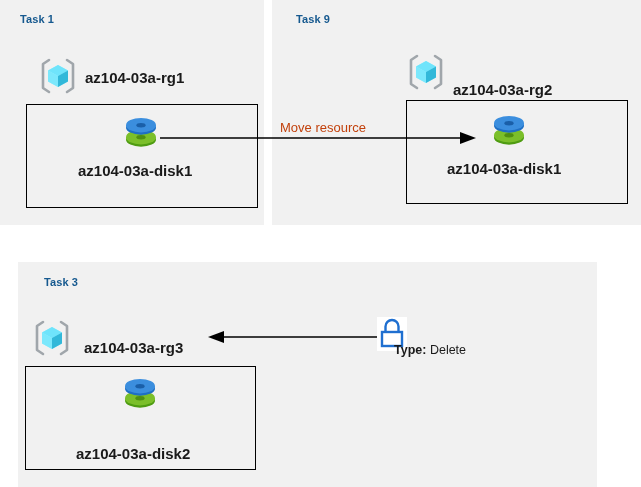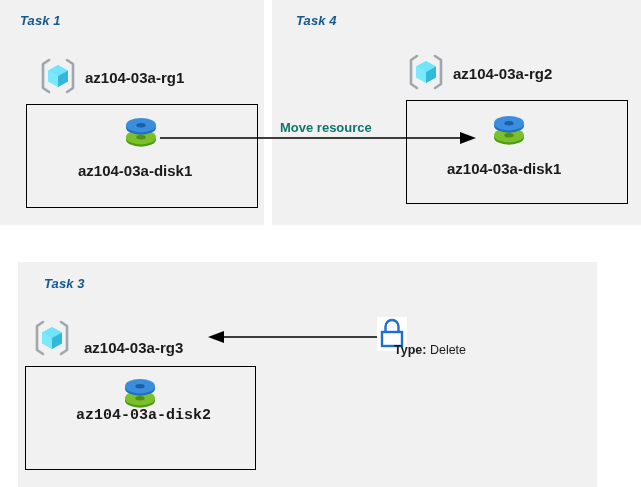--- a/index.html
+++ b/index.html
@@ -14,45 +14,44 @@
     background: #ffffff;
     font-family: "Liberation Sans", sans-serif;
     overflow: hidden;
   }
   .panel {
     position: absolute;
     background: #f1f1f1;
   }
   .task-title {
     position: absolute;
-    font-size: 13px;
+    font-size: 11px;
     font-weight: bold;
     color: #16598f;
     letter-spacing: 0.1px;
     white-space: nowrap;
-    font-style: italic;
   }
   .inner-box {
     position: absolute;
     border: 1.4px solid #000000;
     background: transparent;
     box-sizing: border-box;
   }
   .node-label {
     position: absolute;
     font-size: 15px;
     font-weight: bold;
     color: #1a1a1a;
     white-space: nowrap;
   }
   .edge-label {
     position: absolute;
     font-size: 13px;
-    font-weight: bold;
-    color: #0f766e;
+    font-weight: normal;
+    color: #c2410c;
     white-space: nowrap;
   }
   .lock-label-name {
     position: absolute;
     font-size: 12.5px;
     font-weight: bold;
     color: #1a1a1a;
     white-space: nowrap;
   }
   .lock-label-type {
@@ -101,33 +100,33 @@
       <ellipse cx="18" cy="23.2" rx="4.6" ry="2.2" fill="#4f8f12"></ellipse>
       <ellipse cx="18" cy="13.5" rx="15" ry="7.2" fill="#1f6fc4"></ellipse>
       <ellipse cx="18" cy="11.2" rx="15" ry="7.2" fill="#3b8ede"></ellipse>
       <ellipse cx="18" cy="11.2" rx="4.6" ry="2.2" fill="#1a5fa8"></ellipse>
     </svg>
   </div>
   <div class="node-label" style="left:78px; top:162px;">az104-03a-disk1</div>
 
   <div class="panel" style="left:272px; top:0px; width:369px; height:225px;"></div>
 
-  <div class="task-title" style="left:296px; top:13px;">Task 4</div>
+  <div class="task-title" style="left:296px; top:13px;">Task 9</div>
 
   <div class="icon" style="left:406px; top:52px; width:40px; height:40px;">
     <svg width="40" height="40" viewBox="0 0 40 40">
       <path d="M11 4 L5 8 L5 32 L11 36" fill="none" stroke="#a0a6ab" stroke-width="2.6" stroke-linecap="round" stroke-linejoin="round"></path>
       <path d="M29 4 L35 8 L35 32 L29 36" fill="none" stroke="#a0a6ab" stroke-width="2.6" stroke-linecap="round" stroke-linejoin="round"></path>
       <polygon points="20,9 30,14.5 30,25.5 20,31 10,25.5 10,14.5" fill="#9cefff"></polygon>
       <polygon points="20,9 30,14.5 20,20 10,14.5" fill="#6fe4fb"></polygon>
       <polygon points="20,20 30,14.5 30,25.5 20,31" fill="#32b8d9"></polygon>
       <polygon points="20,20 10,14.5 10,25.5 20,31" fill="#7ce8fc"></polygon>
     </svg>
   </div>
-  <div class="node-label" style="left:453px; top:65px;">az104-03a-rg2</div>
+  <div class="node-label" style="left:453px; top:81px;">az104-03a-rg2</div>
 
   <div class="inner-box" style="left:406px; top:100px; width:222px; height:104px;"></div>
 
   <div class="icon" style="left:491px; top:112px; width:36px; height:36px;">
     <svg width="36" height="36" viewBox="0 0 36 36">
       <ellipse cx="18" cy="25.5" rx="15" ry="7.2" fill="#4f9c12"></ellipse>
       <ellipse cx="18" cy="23.2" rx="15" ry="7.2" fill="#7bbf2a"></ellipse>
       <ellipse cx="18" cy="23.2" rx="4.6" ry="2.2" fill="#4f8f12"></ellipse>
       <ellipse cx="18" cy="13.5" rx="15" ry="7.2" fill="#1f6fc4"></ellipse>
       <ellipse cx="18" cy="11.2" rx="15" ry="7.2" fill="#3b8ede"></ellipse>
@@ -165,21 +164,21 @@
   <div class="icon" style="left:122px; top:375px; width:36px; height:36px;">
     <svg width="36" height="36" viewBox="0 0 36 36">
       <ellipse cx="18" cy="25.5" rx="15" ry="7.2" fill="#4f9c12"></ellipse>
       <ellipse cx="18" cy="23.2" rx="15" ry="7.2" fill="#7bbf2a"></ellipse>
       <ellipse cx="18" cy="23.2" rx="4.6" ry="2.2" fill="#4f8f12"></ellipse>
       <ellipse cx="18" cy="13.5" rx="15" ry="7.2" fill="#1f6fc4"></ellipse>
       <ellipse cx="18" cy="11.2" rx="15" ry="7.2" fill="#3b8ede"></ellipse>
       <ellipse cx="18" cy="11.2" rx="4.6" ry="2.2" fill="#1a5fa8"></ellipse>
     </svg>
   </div>
-  <div class="node-label" style="left:76px; top:407px;font-family:Liberation Mono, monospace;">az104-03a-disk2</div>
+  <div class="node-label" style="left:76px; top:445px;">az104-03a-disk2</div>
 
   <div class="connector" style="left:208px; top:326px; width:170px; height:22px;">
     <svg width="170" height="22" viewBox="0 0 170 22">
       <line x1="14" y1="11" x2="170" y2="11" stroke="#000000" stroke-width="1.6"></line>
       <polygon points="0,11 16,5 16,17" fill="#000000"></polygon>
     </svg>
   </div>
 
   <div class="icon" style="left:377px; top:317px; width:30px; height:34px;">
     <svg width="30" height="34" viewBox="0 0 30 34">

